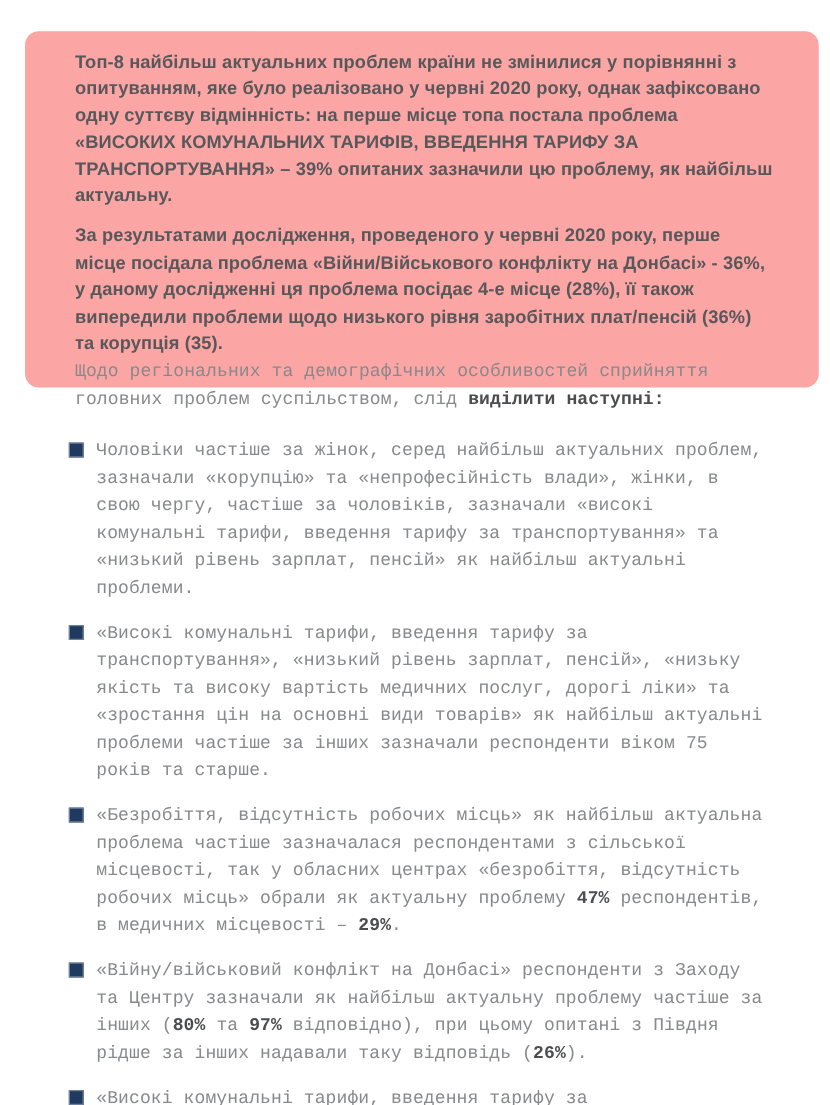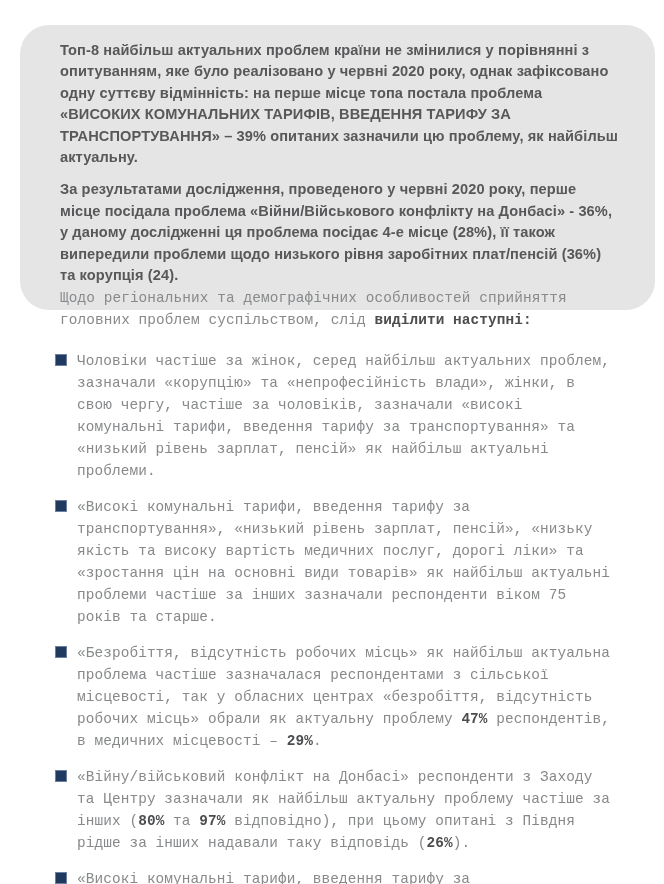--- a/index.html
+++ b/index.html
@@ -15,22 +15,22 @@
     background: #ffffff;
     overflow: hidden;
   }
   
   .summary-card {
     position: absolute;
     left: 20px;
     top: 25px;
     width: 635px;
     box-sizing: border-box;
-    background: #e5e5e5;
-    border-radius: 29px;
+    background: #fca5a5;
+    border-radius: 11px;
     padding: 15px 36px 24px 40px;
   }
   .summary-card p {
     margin: 0;
     font-weight: bold;
     font-size: 14.6px;
     line-height: 21.4px;
     color: #58585a;
     letter-spacing: 0.1px;
   }
@@ -81,21 +81,21 @@
     box-shadow: 0 0 0 1px #6d80a0 inset;
   }
 </style>
 </head>
 <body>
 
 <div class="page">
 
   <div class="summary-card">
     <p>Топ-8 найбільш актуальних проблем країни не змінилися у порівнянні з опитуванням, яке було реалізовано у червні 2020 року, однак зафіксовано одну суттєву відмінність: на перше місце топа постала проблема «ВИСОКИХ КОМУНАЛЬНИХ ТАРИФІВ, ВВЕДЕННЯ ТАРИФУ ЗА ТРАНСПОРТУВАННЯ» – 39% опитаних зазначили цю проблему, як найбільш актуальну.</p>
-    <p>За результатами дослідження, проведеного у червні 2020 року, перше місце посідала проблема «Війни/Військового конфлікту на Донбасі» - 36%, у даному дослідженні ця проблема посідає 4-е місце (28%), її також випередили проблеми щодо низького рівня заробітних плат/пенсій (36%) та корупція (24).</p>
+    <p>За результатами дослідження, проведеного у червні 2020 року, перше місце посідала проблема «Війни/Військового конфлікту на Донбасі» - 36%, у даному дослідженні ця проблема посідає 4-е місце (28%), її також випередили проблеми щодо низького рівня заробітних плат/пенсій (36%) та корупція (35).</p>
   </div>
 
   <div class="content">
 
     <p class="intro"><span>Щодо регіональних та демографічних особливостей сприйняття головних проблем суспільством, слід </span><b>виділити наступні:</b></p>
 
     <ul class="bullet-list">
 
       <li class="bullet-item"><span class="sq"></span><span>Чоловіки частіше за жінок, серед найбільш актуальних проблем, зазначали «корупцію» та «непрофесійність влади», жінки, в свою чергу, частіше за чоловіків, зазначали «високі комунальні тарифи, введення тарифу за транспортування» та «низький рівень зарплат, пенсій» як найбільш актуальні проблеми.</span></li>
 

